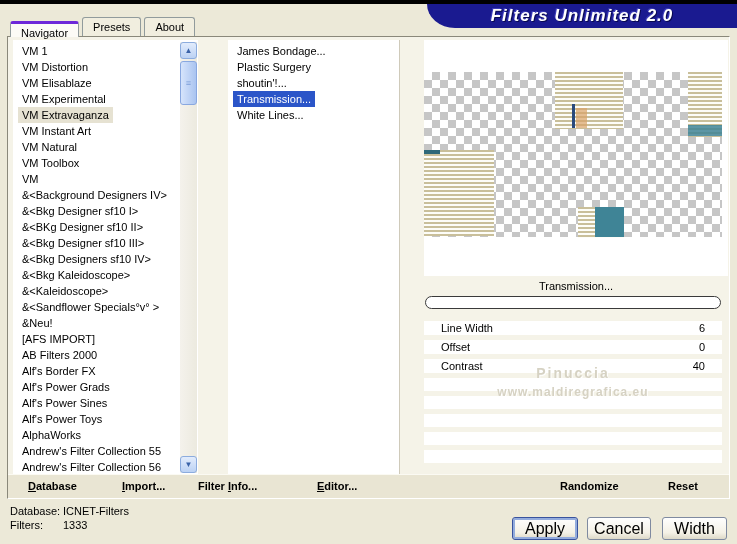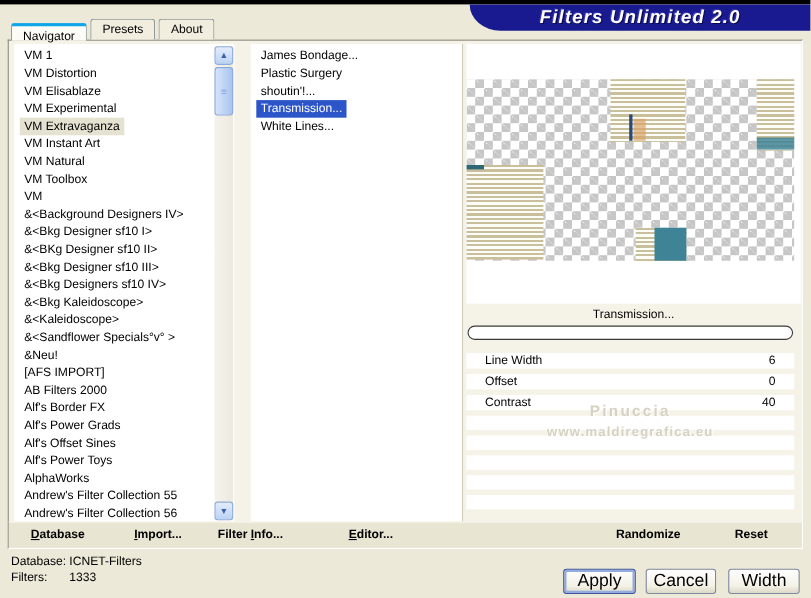--- a/index.html
+++ b/index.html
@@ -13,30 +13,30 @@
   .banner { position:absolute; left:427px; top:4px; width:310px; height:24px;
             background:#1a1a90; border-bottom-left-radius:28px 24px;
             display:flex; align-items:center; justify-content:center; }
   .banner-text { color:#fff; font-size:17px; font-weight:bold; font-style:italic; letter-spacing:1px;
                  text-shadow:1px 1px 0 #0a0a50, -1px -1px 0 #3a3ab8; }
 
   
   .tabs { position:absolute; left:10px; top:14px; height:22px; display:flex; align-items:flex-end; gap:3px; z-index:3; }
   .tab { height:19px; line-height:18px; padding:0 10px; background:#f1eedf;
          border:1px solid #919b9c; border-bottom:none; border-radius:3px 3px 0 0; cursor:default; }
-  .tab.active { height:16px; line-height:19px; background:#fcfbf6; border-top:3px solid #0ea5e9; margin-bottom:-1px; z-index:4; }
+  .tab.active { height:16px; line-height:19px; background:#fcfbf6; border-top:3px solid #6d28d9; margin-bottom:-1px; z-index:4; }
 
   
   .main-panel { position:absolute; left:7px; top:36px; width:723px; height:463px;
                 background:#f5f3e8; border-top:1px solid #8a887a; border-left:1px solid #8a887a;
                 border-right:1px solid #ffffff; border-bottom:1px solid #ffffff; }
 
   
-  .category-list { position:absolute; left:5px; top:3px; width:200px; height:437px; background:#fff; overflow:hidden; }
-  .filter-list   { position:absolute; left:220px; top:3px; width:193px; height:437px; background:#fff;
+  .category-list { position:absolute; left:5px; top:3px; width:185px; height:437px; background:#fff; overflow:hidden; }
+  .filter-list   { position:absolute; left:220px; top:3px; width:172px; height:437px; background:#fff;
                    border-right:1px solid #cfcaba; overflow:hidden; }
   .list-inner { padding-top:3px; }
   .list-item { height:16px; line-height:16px; width:max-content; padding:0 4px; margin-left:5px; white-space:pre; cursor:default; }
   .category-list .list-item.selected { background:#e6e2d2; }
   .filter-list  .list-item.selected { background:#2b55c8; color:#fff; }
 
   
   .scrollbar { position:absolute; right:1px; top:2px; width:17px; height:431px;
                background:linear-gradient(90deg,#f4f2ec,#eceadf); }
   .sb-btn { position:absolute; left:0; width:17px; height:17px; border:1px solid #8cacde; border-radius:3px;
@@ -139,21 +139,21 @@
           <div class="list-item">&amp;&lt;Bkg Designer sf10 III&gt;</div>
           <div class="list-item">&amp;&lt;Bkg Designers sf10 IV&gt;</div>
           <div class="list-item">&amp;&lt;Bkg Kaleidoscope&gt;</div>
           <div class="list-item">&amp;&lt;Kaleidoscope&gt;</div>
           <div class="list-item">&amp;&lt;Sandflower Specials°v° &gt;</div>
           <div class="list-item">&amp;Neu!</div>
           <div class="list-item">[AFS IMPORT]</div>
           <div class="list-item">AB Filters 2000</div>
           <div class="list-item">Alf's Border FX</div>
           <div class="list-item">Alf's Power Grads</div>
-          <div class="list-item">Alf's Offset Sines</div>
+          <div class="list-item">Alf's Power Sines</div>
           <div class="list-item">Alf's Power Toys</div>
           <div class="list-item">AlphaWorks</div>
           <div class="list-item">Andrew's Filter Collection 55</div>
           <div class="list-item">Andrew's Filter Collection 56</div>
         </div>
       <div class="scrollbar">
         <div class="sb-btn sb-up">
           <span class="arrow">▲</span>
         </div>
         <div class="sb-thumb">

